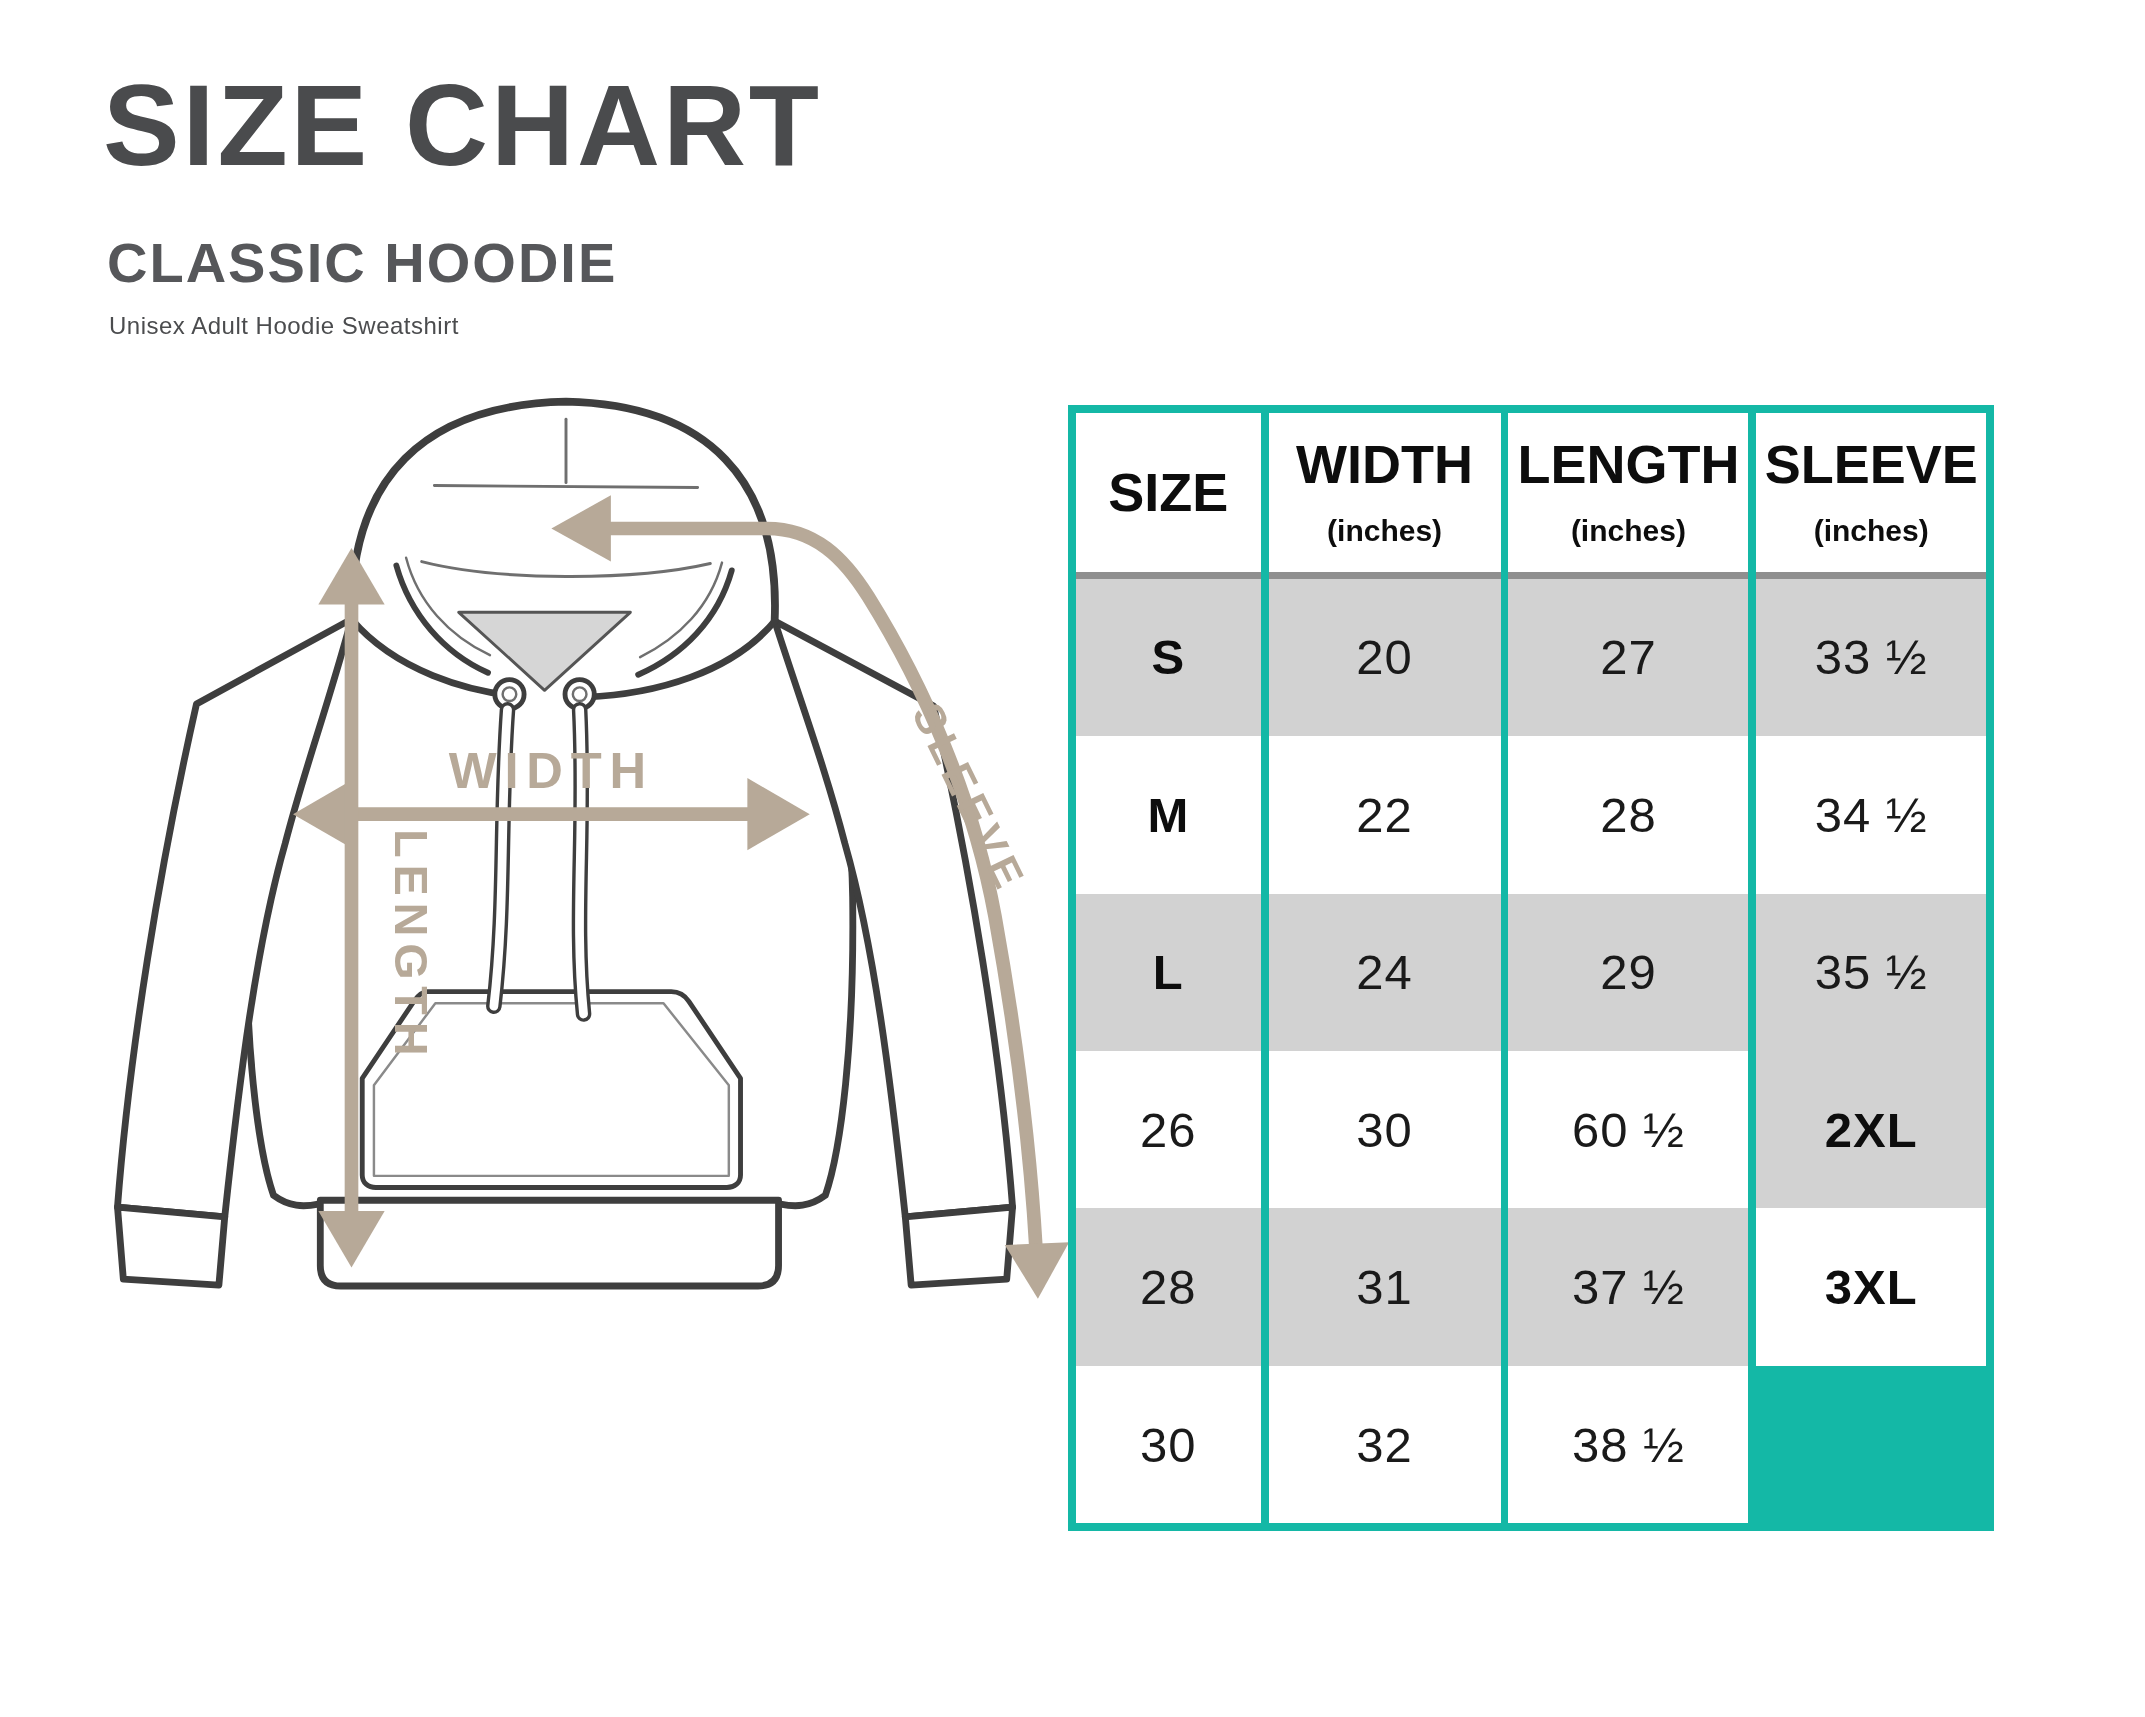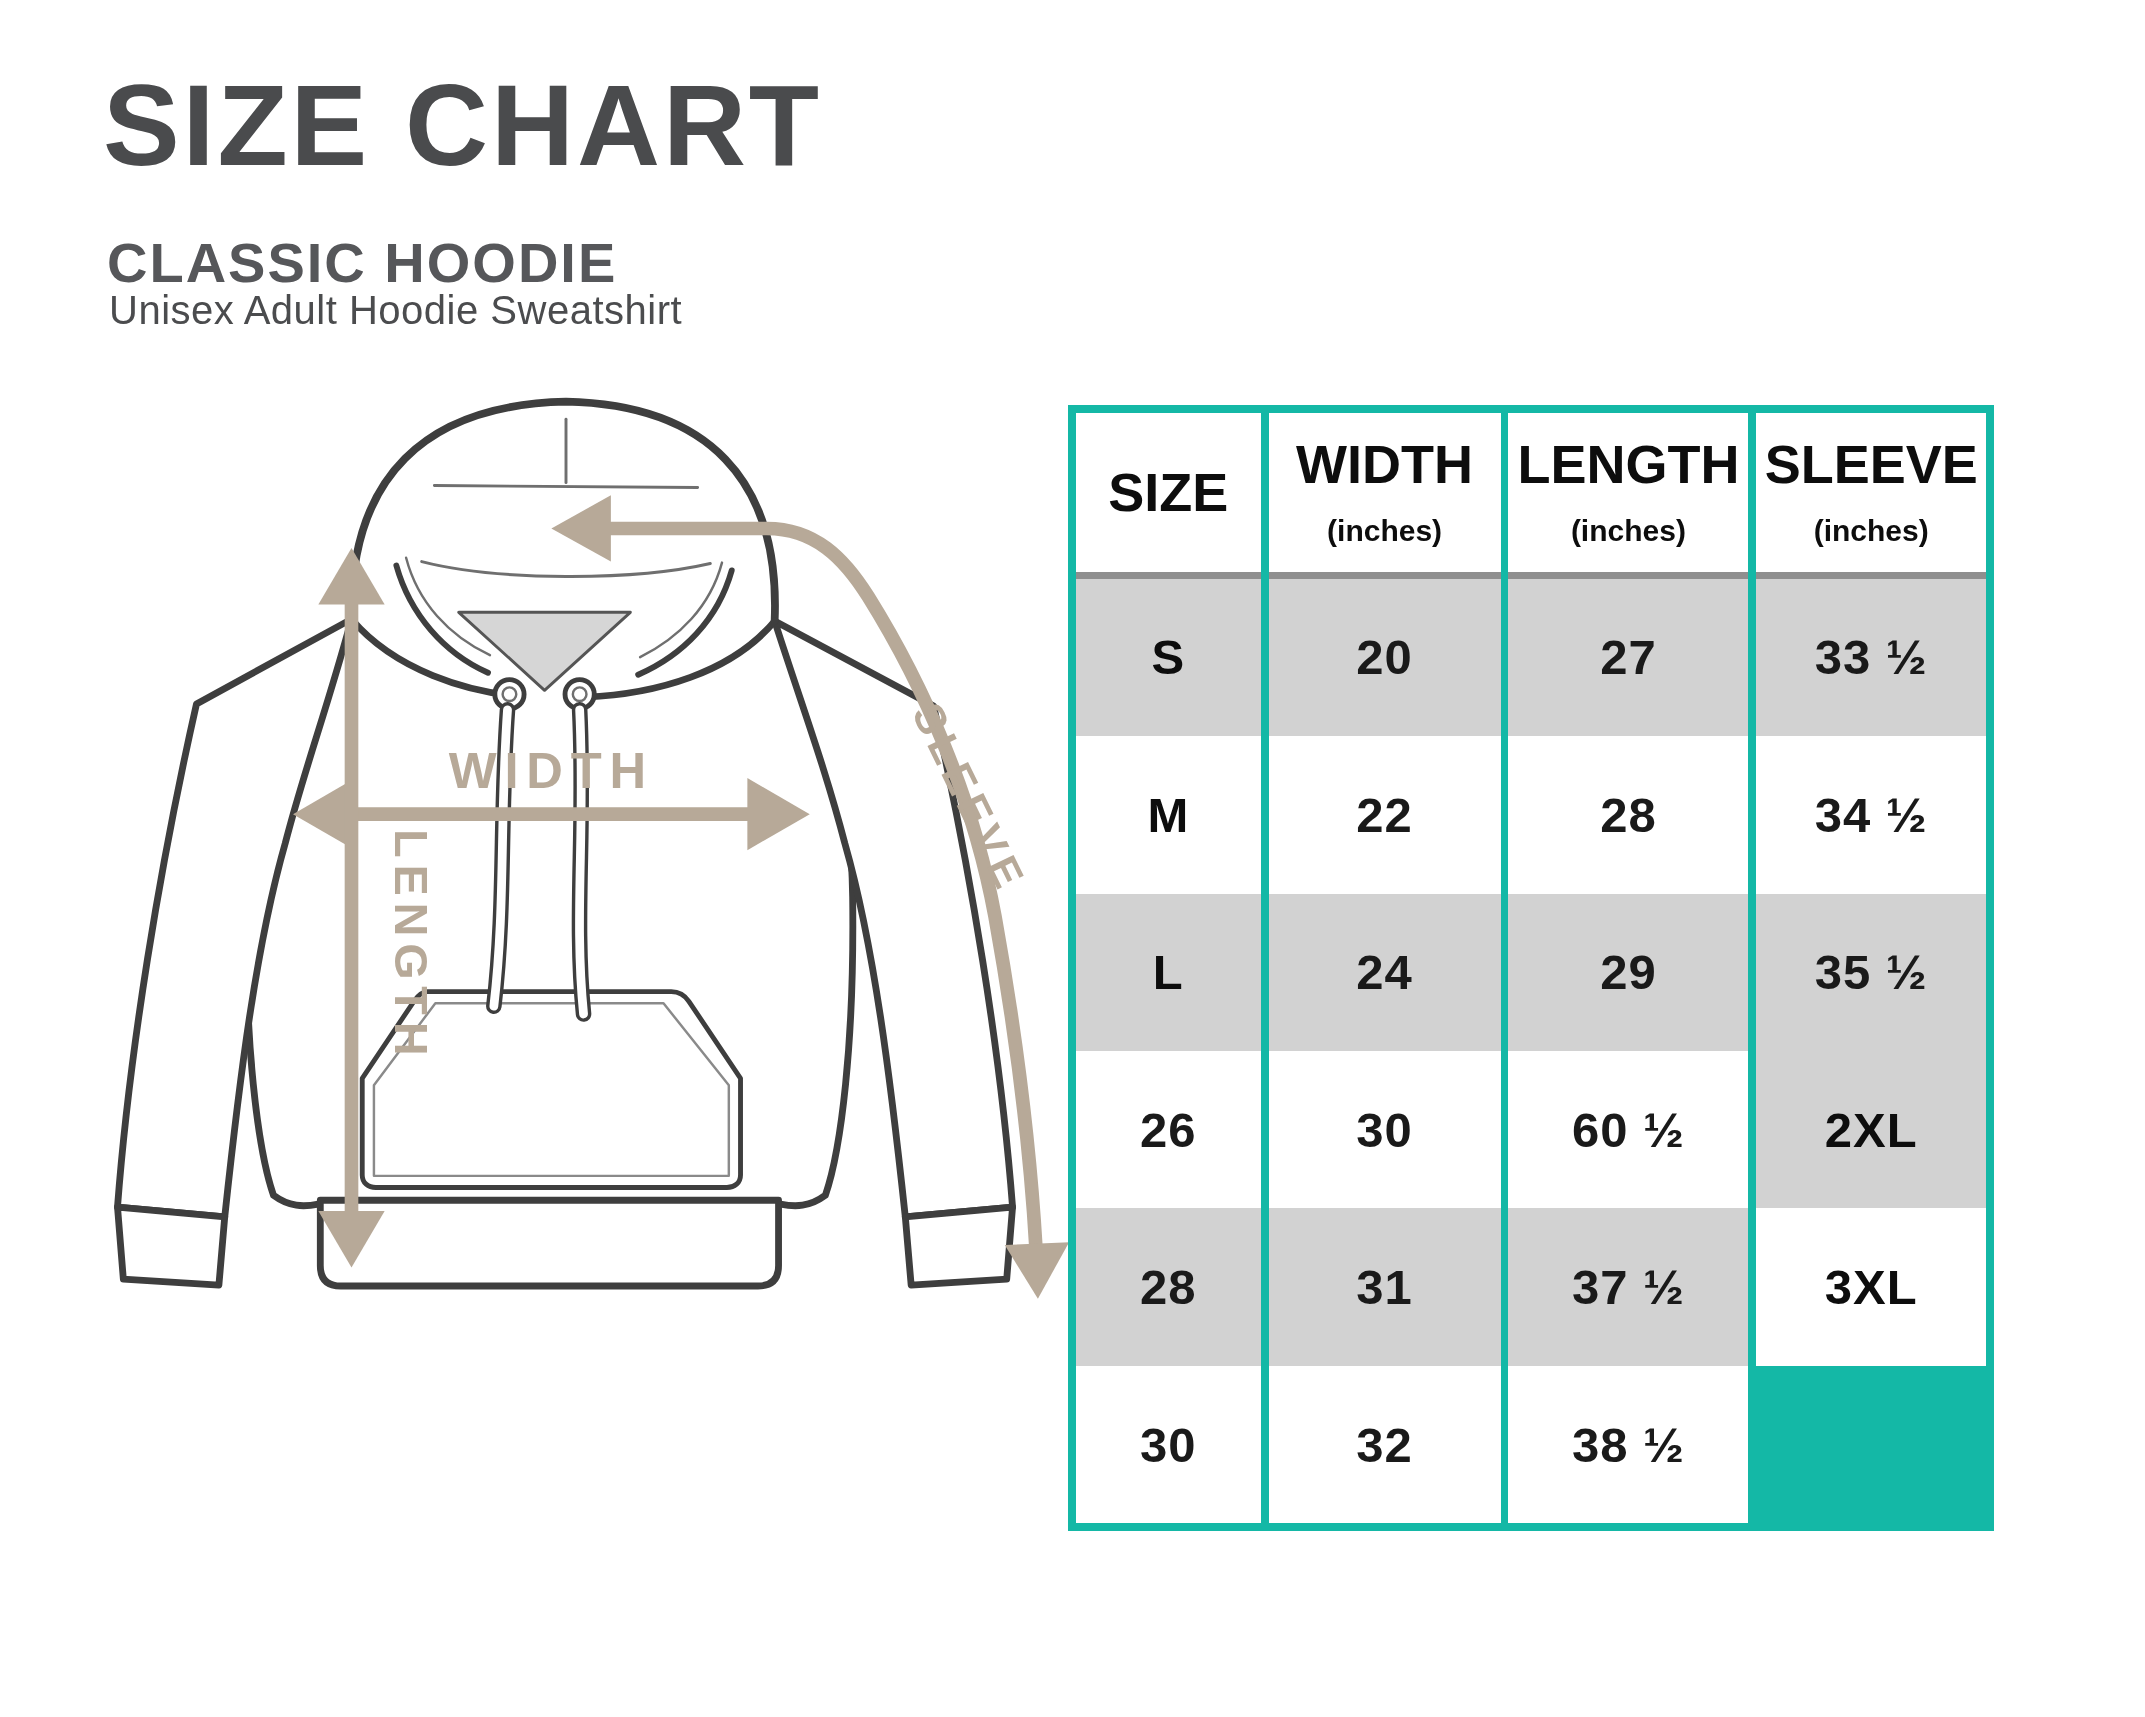--- a/index.html
+++ b/index.html
@@ -5,38 +5,38 @@
   html,body { margin:0; padding:0; background:#ffffff; }
   body { width:2146px; height:1717px; position:relative; overflow:hidden;
          font-family:"Liberation Sans", sans-serif; }
 
   .canvas { position:absolute; left:0; top:0; width:2146px; height:1290px; background:#ffffff; }
 
   .title { position:absolute; left:103px; top:68px; font-size:115px; font-weight:700;
            color:#4a4b4d; letter-spacing:2.9px; line-height:1; white-space:nowrap; }
   .subtitle { position:absolute; left:107px; top:230px; font-size:56px; font-weight:700;
               color:#56575a; letter-spacing:2px; white-space:nowrap; }
-  .description { position:absolute; left:109px; top:288px; font-size:40px; font-weight:400;
+  .description { position:absolute; left:109px; top:312px; font-size:24px; font-weight:400;
                  color:#4b4c4e; letter-spacing:0.5px; white-space:nowrap; }
 
   .diagram { position:absolute; left:59px; top:273px; width:1014px; height:1287px; }
 
   .size-table { position:absolute; left:1068px; top:405px; width:926px; height:1126px;
                 background:#14b8a6; padding:7.8px; box-sizing:border-box;
                 display:grid; grid-template-columns:185px 232px 240px 230px;
                 grid-template-rows:166px repeat(6, 1fr); column-gap:7.8px; }
   .cell { display:flex; flex-direction:column; align-items:center; justify-content:center;
           min-width:0; min-height:0; }
   .th { background:#ffffff; border-bottom:7.8px solid #8f8f8f; box-sizing:border-box; }
   .th .lbl { font-weight:700; font-size:54px; color:#0d0d0d; line-height:1; letter-spacing:0px; }
   .th .sub { font-weight:700; font-size:30px; color:#0d0d0d; margin-top:23px; }
   .row-a { background:#d2d2d2; }
   .row-b { background:#ffffff; }
   .size-cell { font-weight:700; font-size:49px; color:#0d0d0d; letter-spacing:1px; }
-  .val-cell  { font-weight:700; font-size:49px; color:#1a1a1a; letter-spacing:1px; }
+  .val-cell  { font-weight:400; font-size:49px; color:#1a1a1a; letter-spacing:1px; }
 </style>
 </head>
 <body>
 
 <div class="canvas">
 
   <div class="title">SIZE CHART</div>
   <div class="subtitle">CLASSIC HOODIE</div>
   <div class="description">Unisex Adult Hoodie Sweatshirt</div>
 

